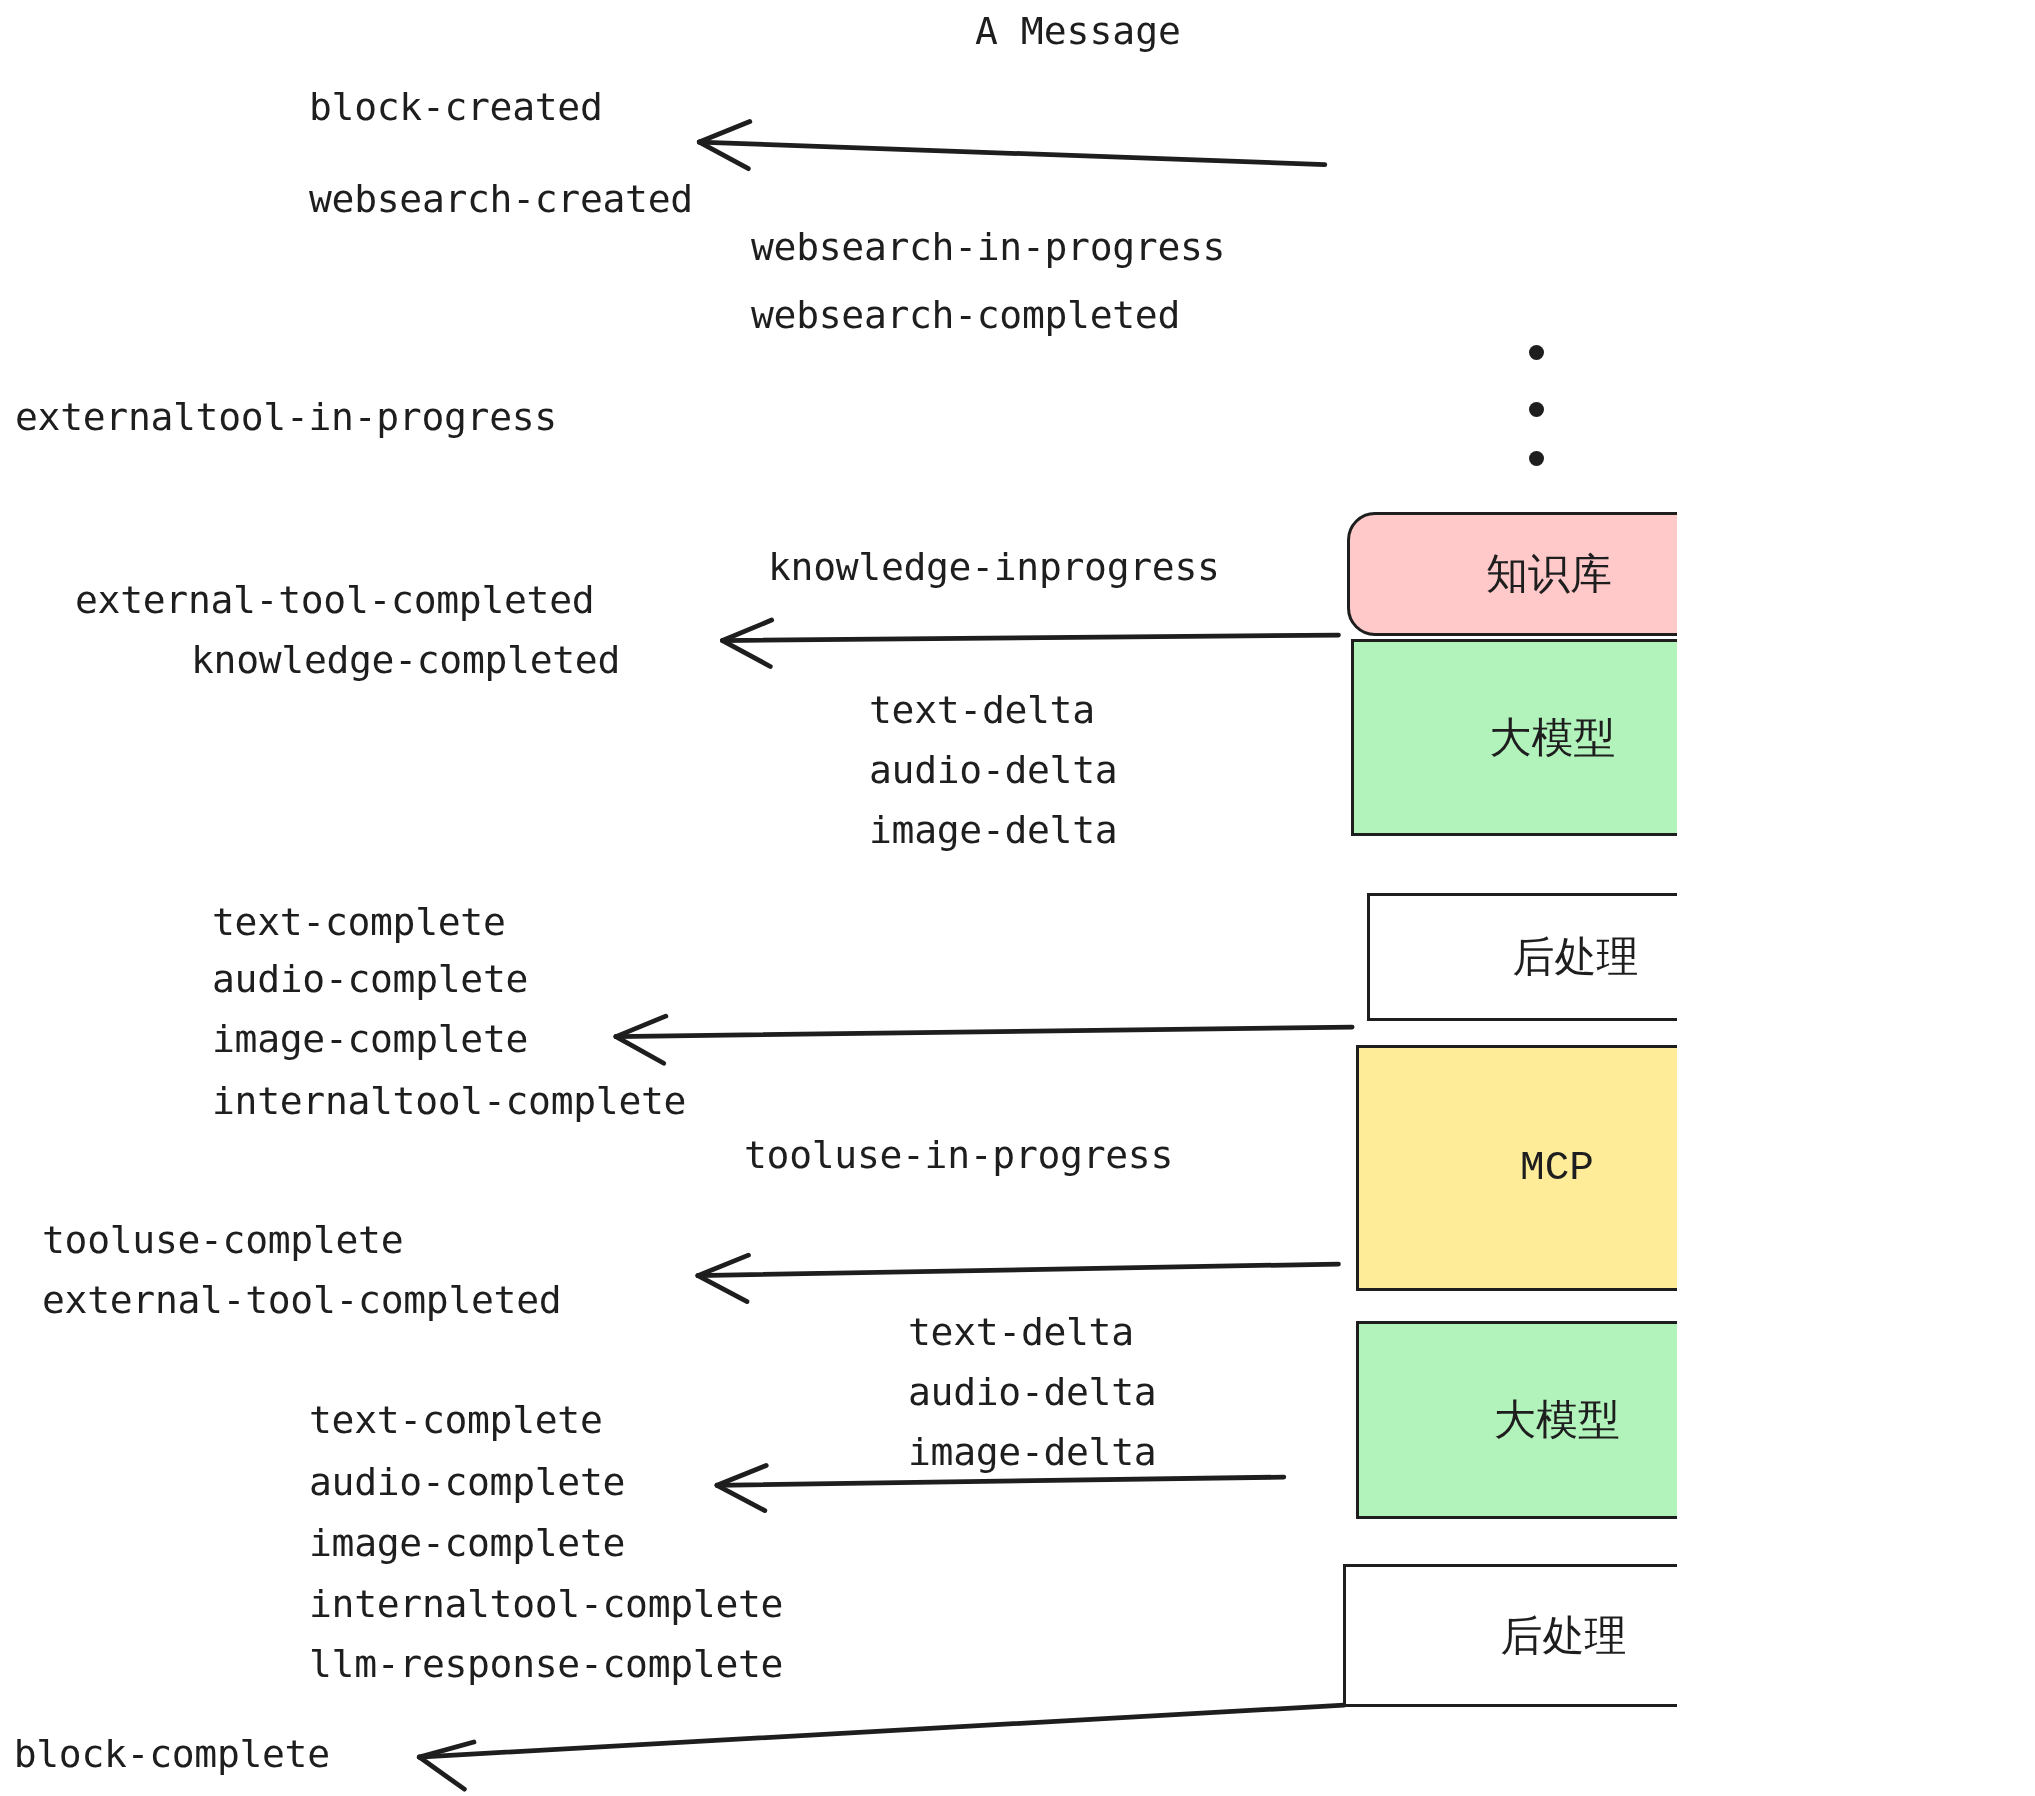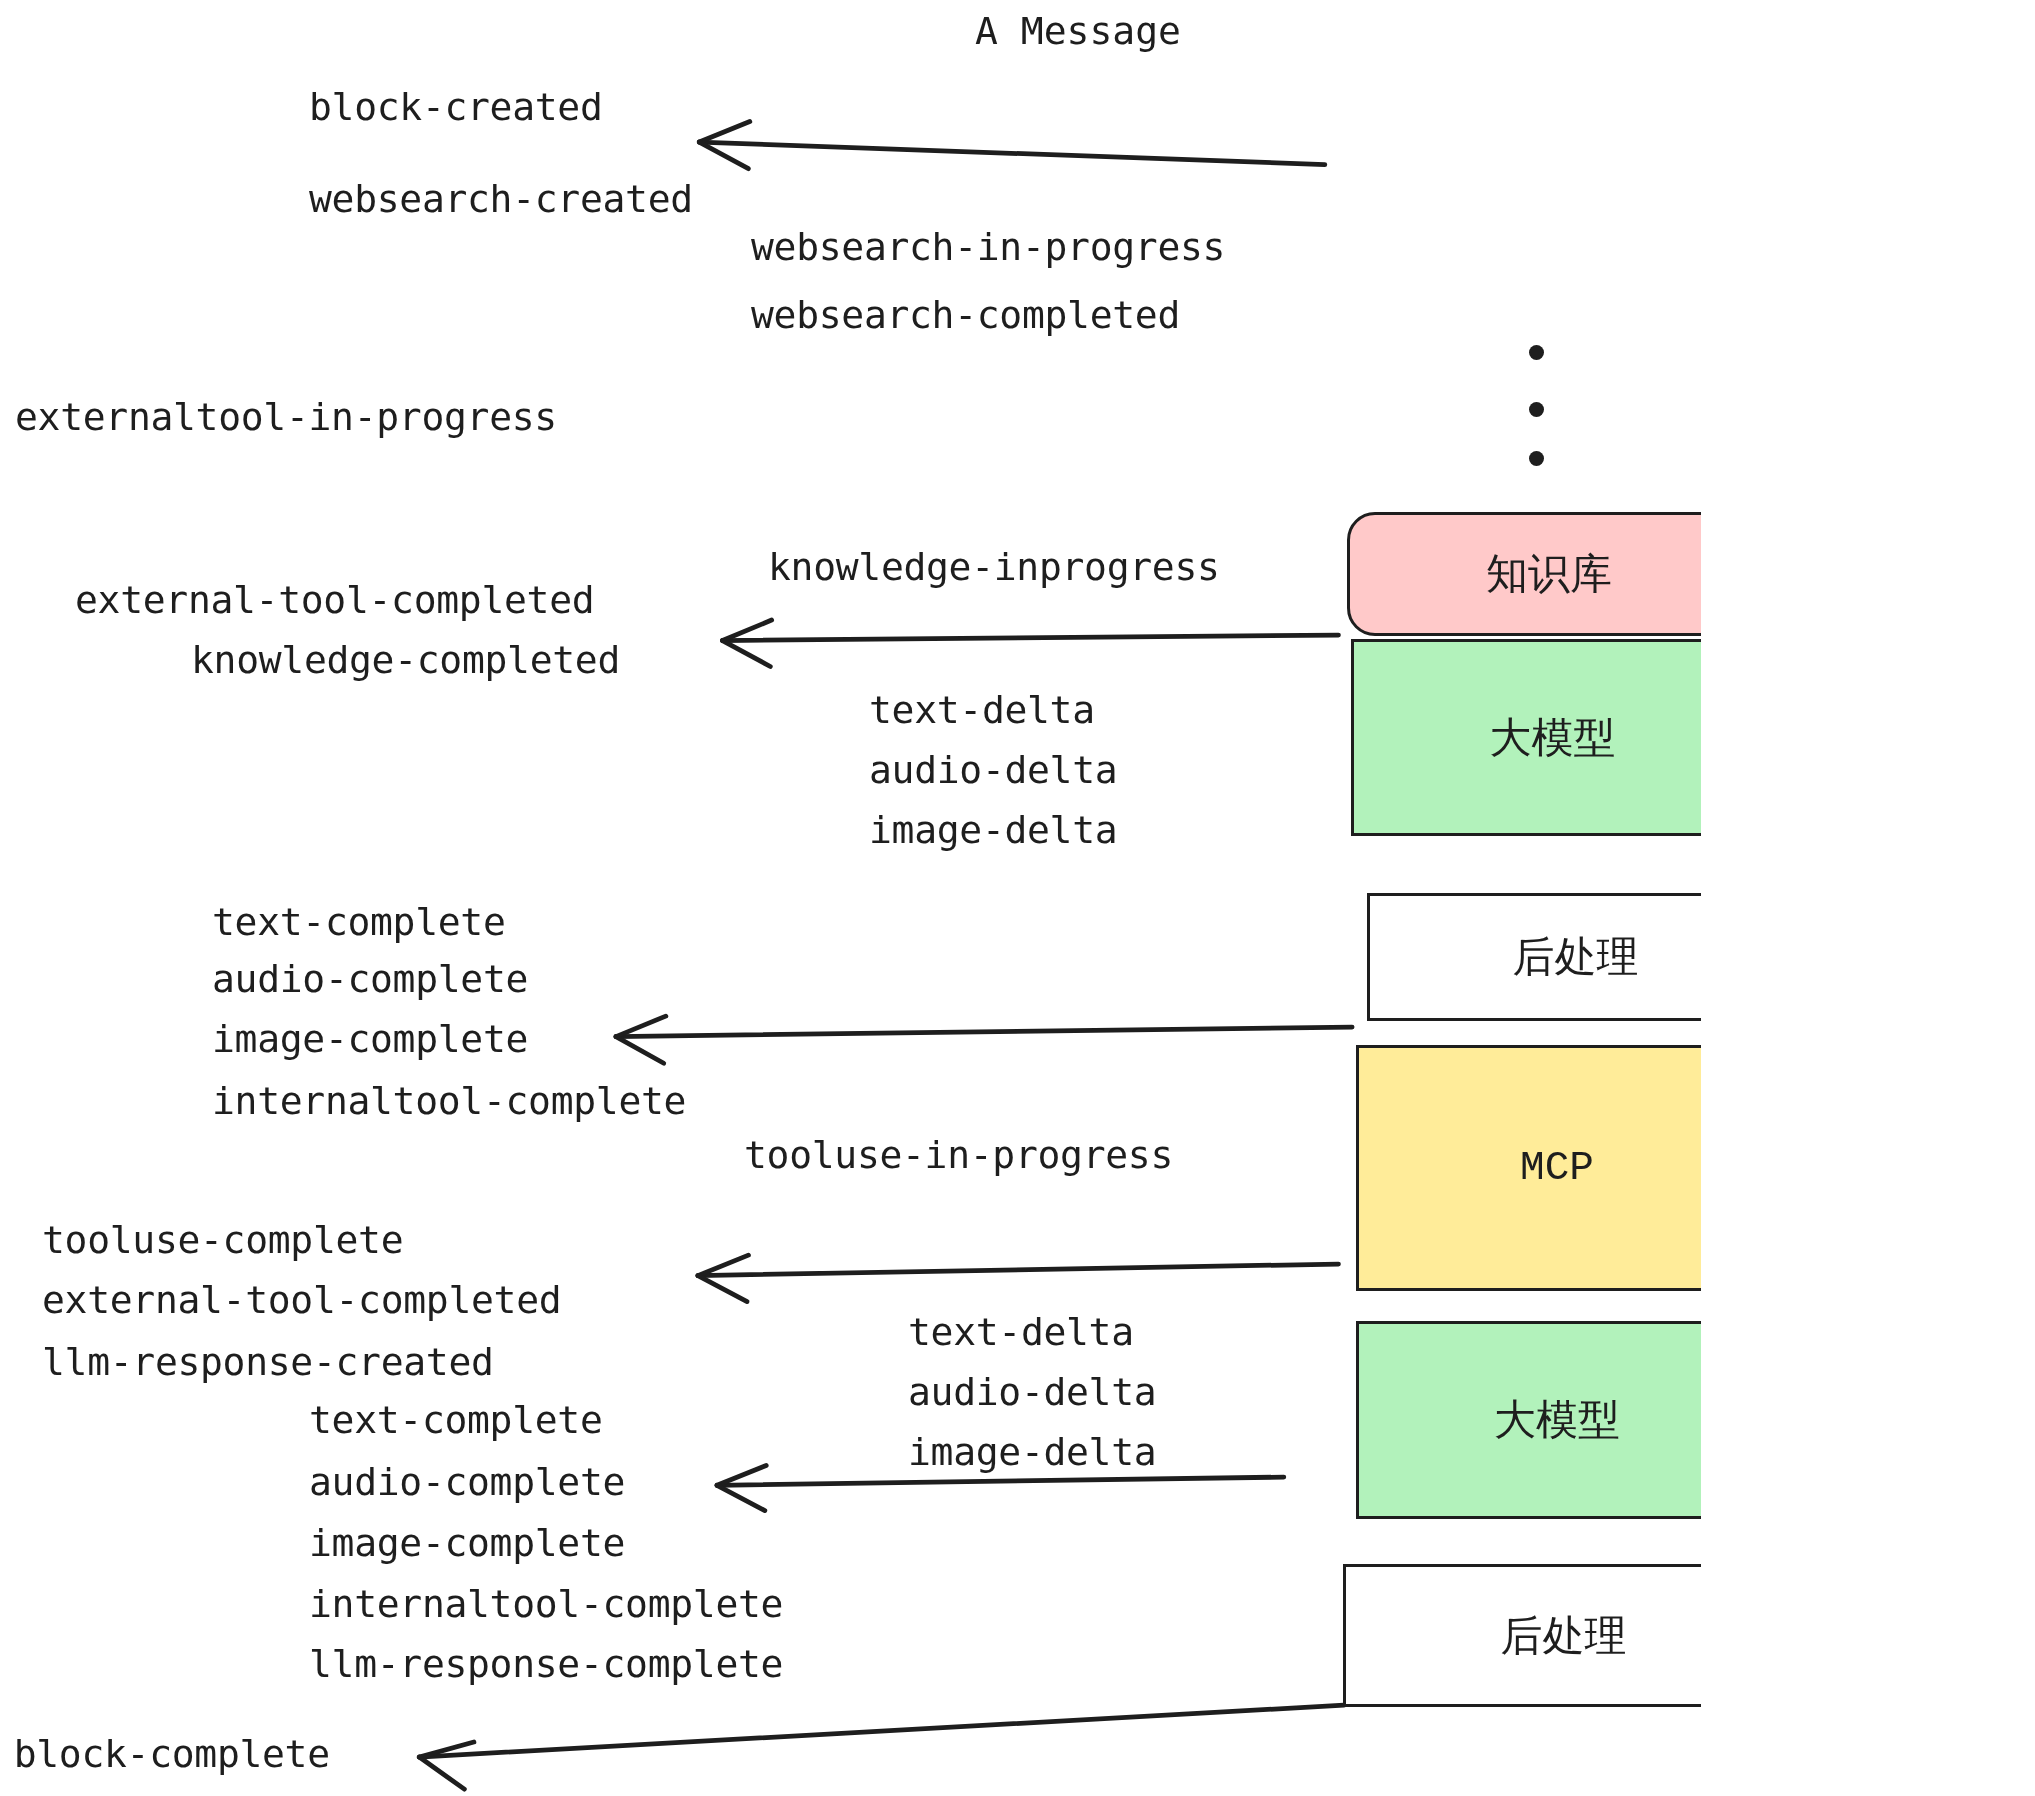--- a/index.html
+++ b/index.html
@@ -9,21 +9,20 @@
   }
   body {
     font-family: "DejaVu Sans", sans-serif;
   }
   #canvas {
     position: relative;
     width: 1677px;
     height: 1796px;
     background: #ffffff;
     overflow: hidden;
-    padding-left: 24px;
   }
   .mono-label {
     position: absolute;
     font-family: "DejaVu Sans Mono", "Liberation Mono", monospace;
     font-size: 38px;
     color: #1e1e1e;
     white-space: nowrap;
     letter-spacing: -0.3px;
     line-height: 1;
   }
@@ -201,21 +200,20 @@
 
   <div class="mono-label" style="left:212px; top:903px;">text-complete</div>
   <div class="mono-label" style="left:212px; top:960px;">audio-complete</div>
   <div class="mono-label" style="left:212px; top:1020px;">image-complete</div>
   <div class="mono-label" style="left:212px; top:1082px;">internaltool-complete</div>
 
   <div class="mono-label" style="left:744px; top:1136px;">tooluse-in-progress</div>
 
   <div class="mono-label" style="left:42px; top:1221px;">tooluse-complete</div>
   <div class="mono-label" style="left:42px; top:1281px;">external-tool-completed</div>
-  <div class="mono-label" style="left:42px; top:1343px;">llm-response-created</div>
 
   <div class="mono-label" style="left:908px; top:1313px;">text-delta</div>
   <div class="mono-label" style="left:908px; top:1373px;">audio-delta</div>
   <div class="mono-label" style="left:908px; top:1433px;">image-delta</div>
 
   <div class="mono-label" style="left:309px; top:1401px;">text-complete</div>
   <div class="mono-label" style="left:309px; top:1463px;">audio-complete</div>
   <div class="mono-label" style="left:309px; top:1524px;">image-complete</div>
   <div class="mono-label" style="left:309px; top:1585px;">internaltool-complete</div>
   <div class="mono-label" style="left:309px; top:1645px;">llm-response-complete</div>

